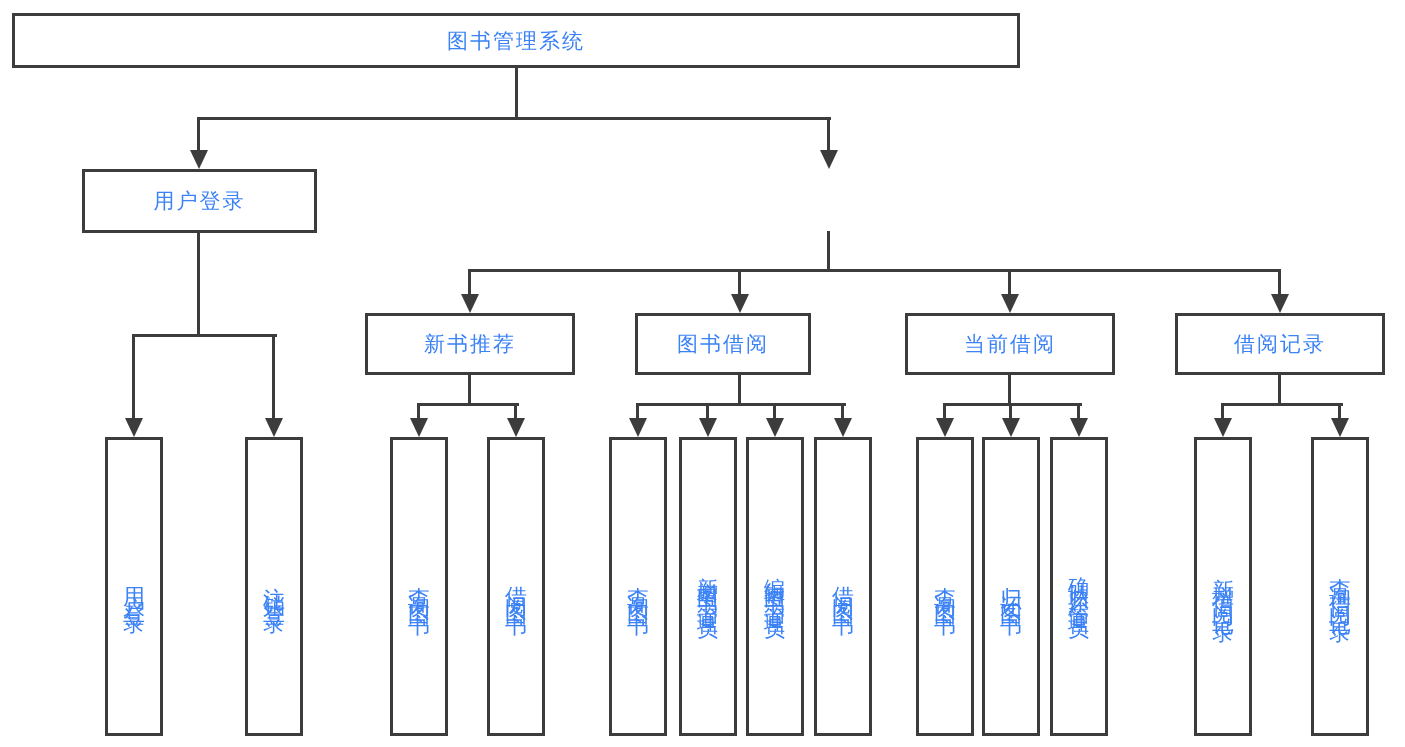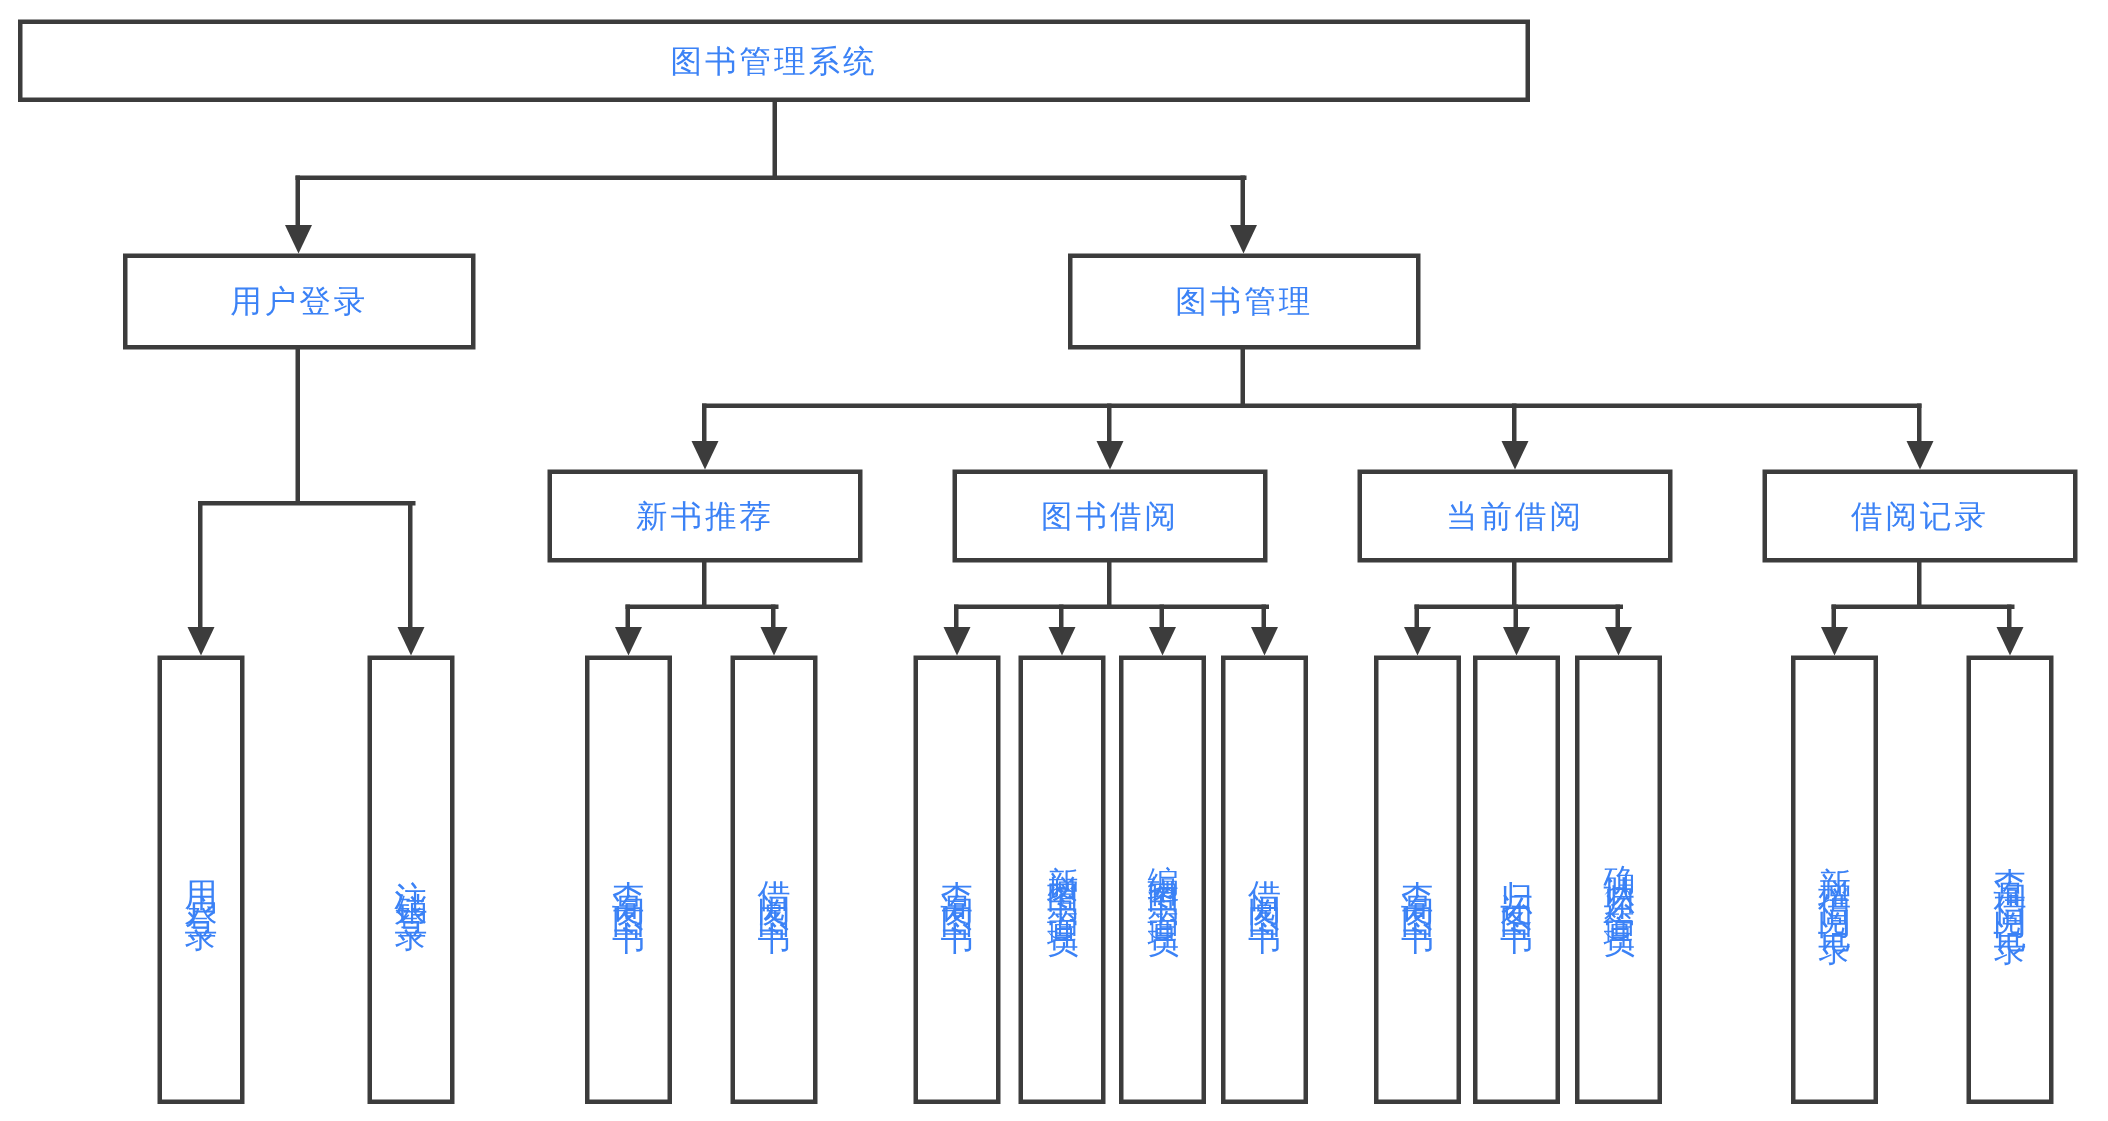--- a/index.html
+++ b/index.html
@@ -57,29 +57,26 @@
 <div class="canvas">
 
   <div class="box hbox" style="left:12px; top:13px; width:1008px; height:55px;">
     <span>图书管理系统</span>
   </div>
 
   <div class="box hbox" style="left:82px; top:169px; width:235px; height:64px;">
     <span>用户登录</span>
   </div>
 
-  <div class="box hbox" style="left:712px; top:169px; width:235px; height:64px;">
-    <span>图书管理</span>
-  </div>
 
   <div class="box hbox" style="left:365px; top:313px; width:210px; height:62px;align-items:center;">
     <span>新书推荐</span>
   </div>
 
-  <div class="box hbox" style="left:635px; top:313px; width:210px; height:62px;">
+  <div class="box hbox" style="left:635px; top:313px; width:176px; height:62px;">
     <span>图书借阅</span>
   </div>
 
   <div class="box hbox" style="left:905px; top:313px; width:210px; height:62px;">
     <span>当前借阅</span>
   </div>
 
   <div class="box hbox" style="left:1175px; top:313px; width:210px; height:62px;">
     <span>借阅记录</span>
   </div>

